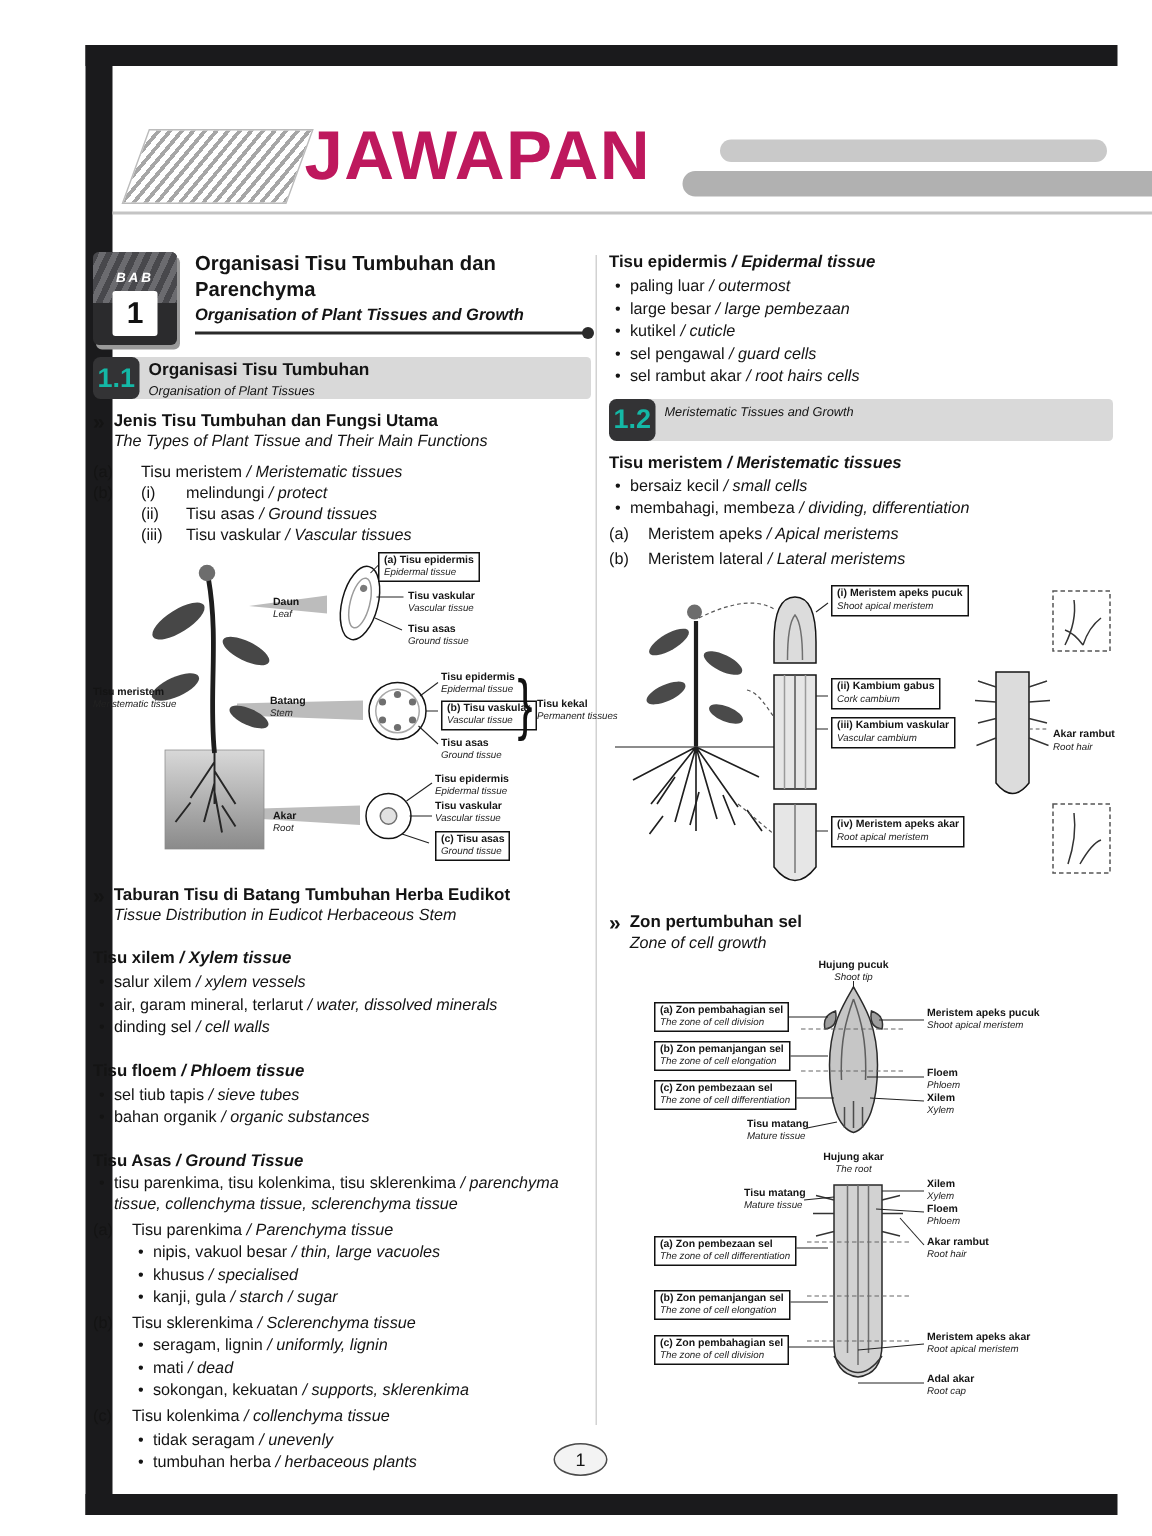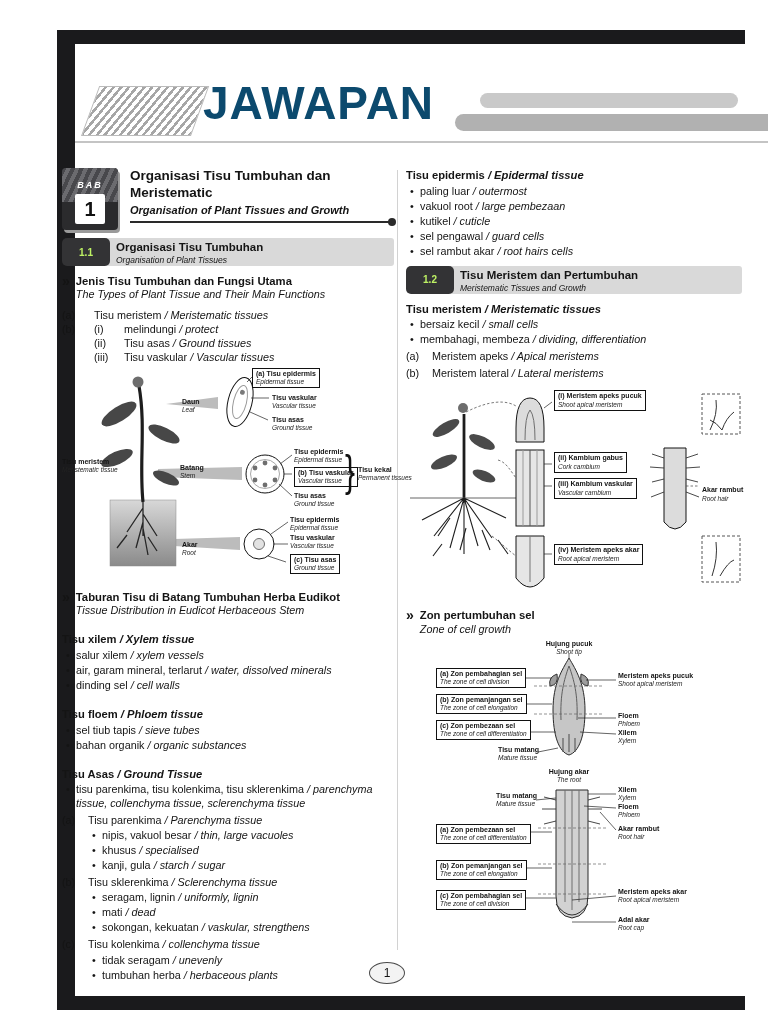--- a/index.html
+++ b/index.html
@@ -11,21 +11,21 @@
   .frame{position:absolute;background:#1a1a1c}
   .f-left{left:57px;top:30px;width:18px;height:980px}
   .f-top{left:57px;top:30px;width:688px;height:14px}
   .f-bottom{left:57px;top:996px;width:688px;height:14px}
 
   
   .masthead{position:absolute;left:75px;top:84px;width:693px;height:62px}
   .stripes{position:absolute;left:6px;top:2px;width:110px;height:50px;
     background:repeating-linear-gradient(115deg,#ffffff 0 4px,#a6a6a6 4px 7px);
     transform:skewX(-20deg);transform-origin:100% 100%;border:1px solid #bbb}
-  .mast-title{position:absolute;left:128px;top:-8px;font-size:46px;font-weight:800;color:#0c4a6e;letter-spacing:1px}
+  .mast-title{position:absolute;left:128px;top:-8px;font-size:46px;font-weight:800;color:#be185d;letter-spacing:1px}
   .mbar1{position:absolute;left:405px;top:9px;width:258px;height:15px;border-radius:8px;background:#c9c9c9}
   .mbar2{position:absolute;left:380px;top:30px;width:313px;height:17px;border-radius:9px 0 0 9px;background:#b1b1b1}
   .mast-rule{position:absolute;left:0;top:57px;width:693px;height:2px;background:#c4c4c4}
 
   .divider{position:absolute;left:397px;top:170px;width:1px;height:780px;background:#d2d2d2}
 
   .col{position:absolute;top:168px}
   .col-left{left:62px;width:332px}
   .col-right{left:406px;width:336px}
 
@@ -37,21 +37,21 @@
     display:flex;align-items:center;justify-content:center}
   .badge-num{position:absolute;left:13px;top:26px;width:30px;height:30px;background:#fff;border-radius:2px;
     display:flex;align-items:center;justify-content:center;font-size:20px;font-weight:700;color:#111}
   .ch-t{font-size:13.5px;font-weight:700;line-height:1.25}
   .ch-sub{font-size:11px;font-weight:700;font-style:italic;margin-top:2px}
   .ch-rule{margin-top:5px;height:2px;background:#2a2a2a;width:100%;position:relative}
   .ch-rule::after{content:"";position:absolute;right:-2px;top:-3px;width:8px;height:8px;border-radius:50%;background:#2a2a2a}
 
   
   .secbar{display:flex;height:28px;margin:8px 0}
-  .secnum{width:48px;background:#333335;color:#bef264;font-weight:700;font-size:10px;
+  .secnum{width:31px;background:#333335;color:#14b8a6;font-weight:700;font-size:18px;
     display:flex;align-items:center;justify-content:center;border-radius:5px;position:relative;z-index:1}
   .secbody{flex:1;background:#d9d9d9;margin-left:-4px;padding:3px 10px 0;border-radius:0 3px 3px 0}
   .sec-ms{font-size:11.5px;font-weight:700;line-height:1.2}
   .sec-en{font-size:8.5px;font-style:italic;line-height:1.25}
 
   
   .subhead{display:flex;gap:6px;margin:7px 0 6px}
   .marker{font-weight:700;font-size:14px;line-height:1.1}
   .sh-ms{font-size:11.3px;font-weight:700;line-height:1.25}
   .sh-en{font-size:10.8px;font-weight:400;font-style:italic;line-height:1.25}
@@ -108,21 +108,21 @@
 
   <div class="col col-left">
 
     <div class="chapter-head">
       <div class="badge">
         <div class="badge-top">BAB</div>
         <div class="badge-num">1</div>
       </div>
       <div style="flex:1">
         <div class="ch-t">Organisasi Tisu Tumbuhan dan</div>
-        <div class="ch-t">Meristematic</div>
+        <div class="ch-t">Parenchyma</div>
         <div class="ch-sub">Organisation of Plant Tissues and Growth</div>
         <div class="ch-rule"></div>
       </div>
     </div>
 
     <div class="secbar">
       <div class="secnum">1.1</div>
       <div class="secbody">
         <div class="sec-ms">Organisasi Tisu Tumbuhan</div>
         <div class="sec-en">Organisation of Plant Tissues</div>
@@ -301,49 +301,48 @@
         <div class="li"><span>kanji, gula</span> <i class="en">starch / sugar</i></div>
       </div>
 
       <div class="gs">
         <span>(b)</span>
         <span><span>Tisu sklerenkima</span> <i class="en">Sclerenchyma tissue</i></span>
       </div>
       <div class="gs-items">
         <div class="li"><span>seragam, lignin</span> <i class="en">uniformly, lignin</i></div>
         <div class="li"><span>mati</span> <i class="en">dead</i></div>
-        <div class="li"><span>sokongan, kekuatan</span> <i class="en">vaskular, strengthens</i></div>
+        <div class="li"><span>sokongan, kekuatan</span> <i class="en">supports, sklerenkima</i></div>
       </div>
 
       <div class="gs">
         <span>(c)</span>
         <span><span>Tisu kolenkima</span> <i class="en">collenchyma tissue</i></span>
       </div>
       <div class="gs-items">
         <div class="li"><span>tidak seragam</span> <i class="en">unevenly</i></div>
         <div class="li"><span>tumbuhan herba</span> <i class="en">herbaceous plants</i></div>
       </div>
     </div>
   </div>
 
   <div class="col col-right">
 
     <div class="body-text">
       <div class="thead" style="margin-top:0"><span class="b">Tisu epidermis</span> <i class="en b">Epidermal tissue</i></div>
       <div class="li"><span>paling luar</span> <i class="en">outermost</i></div>
-      <div class="li"><span>vakuol root</span> <i class="en">large pembezaan</i></div>
+      <div class="li"><span>large besar</span> <i class="en">large pembezaan</i></div>
       <div class="li"><span>kutikel</span> <i class="en">cuticle</i></div>
       <div class="li"><span>sel pengawal</span> <i class="en">guard cells</i></div>
       <div class="li"><span>sel rambut akar</span> <i class="en">root hairs cells</i></div>
     </div>
 
     <div class="secbar">
       <div class="secnum">1.2</div>
       <div class="secbody">
-        <div class="sec-ms">Tisu Meristem dan Pertumbuhan</div>
         <div class="sec-en">Meristematic Tissues and Growth</div>
       </div>
     </div>
 
     <div class="body-text">
       <div class="thead" style="margin-top:0"><span class="b">Tisu meristem</span> <i class="en b">Meristematic tissues</i></div>
       <div class="li"><span>bersaiz kecil</span> <i class="en">small cells</i></div>
       <div class="li"><span>membahagi, membeza</span> <i class="en">dividing, differentiation</i></div>
       <div class="gs">
         <span>(a)</span>

